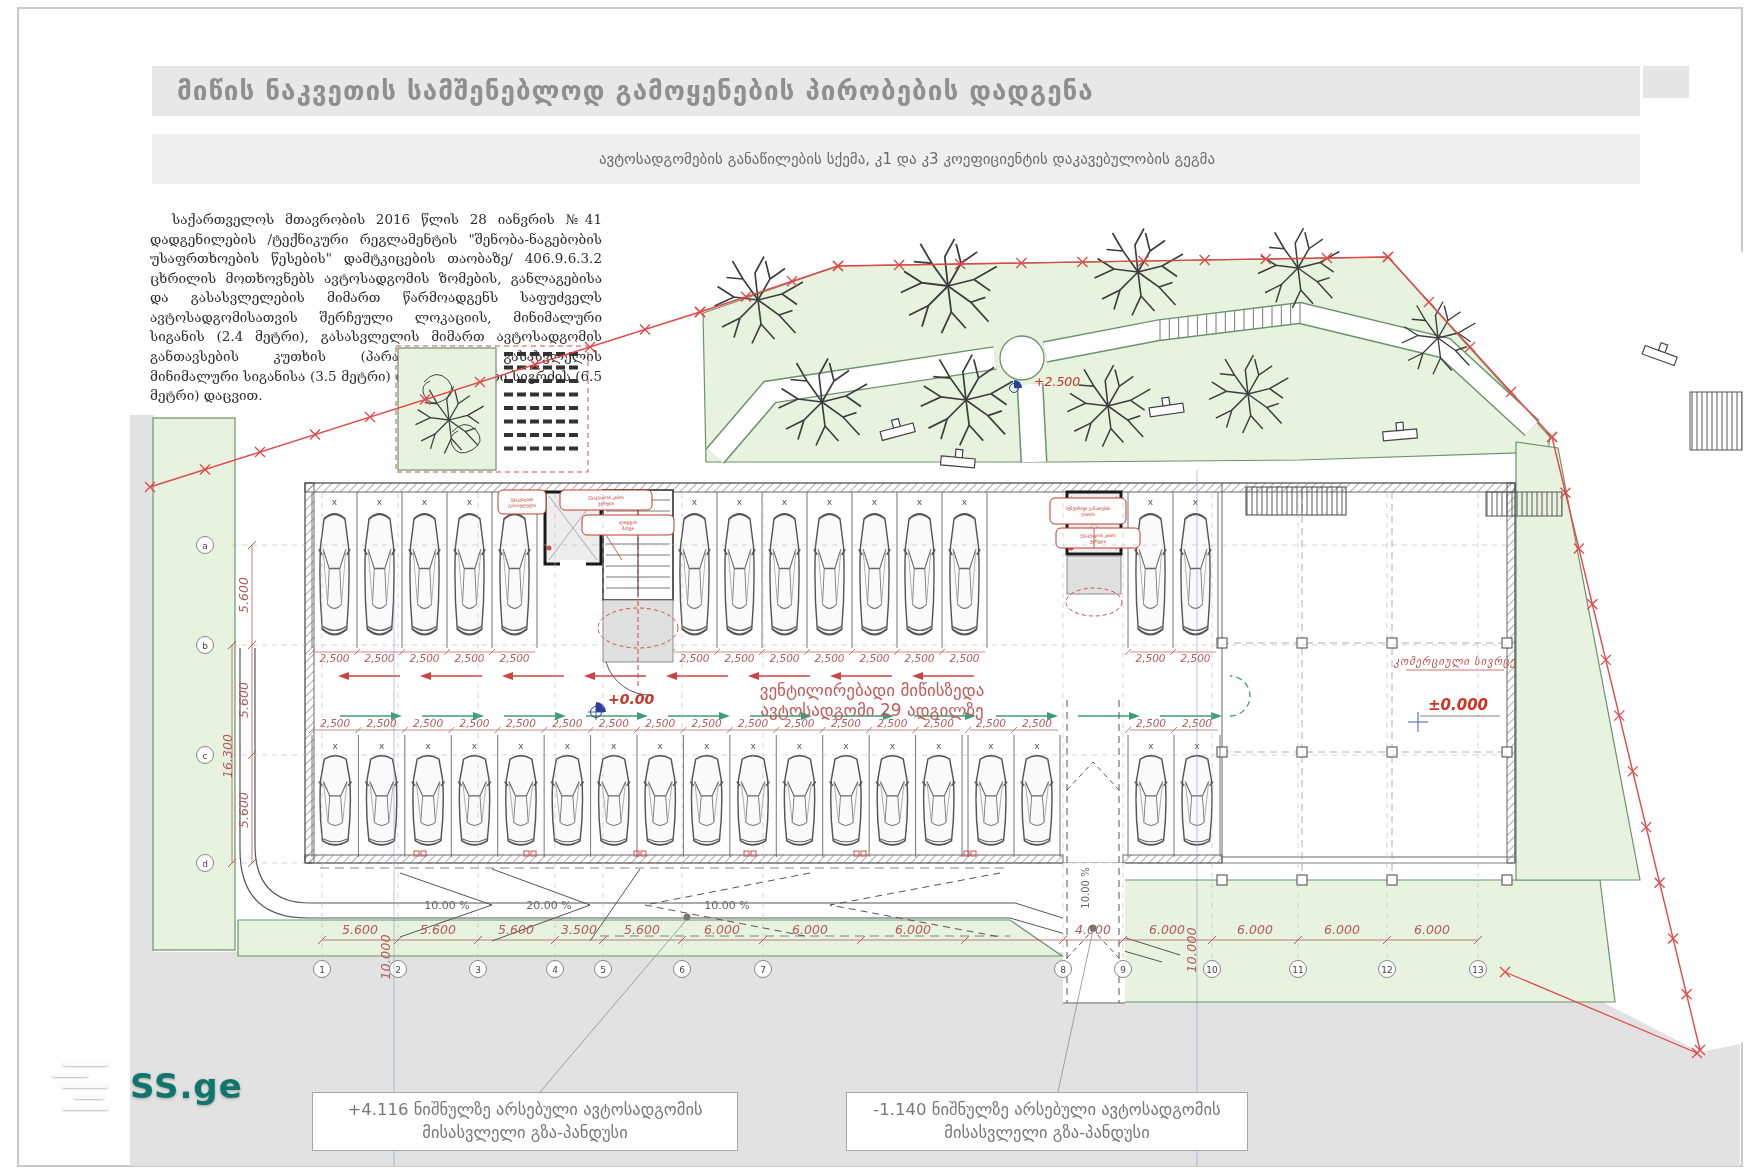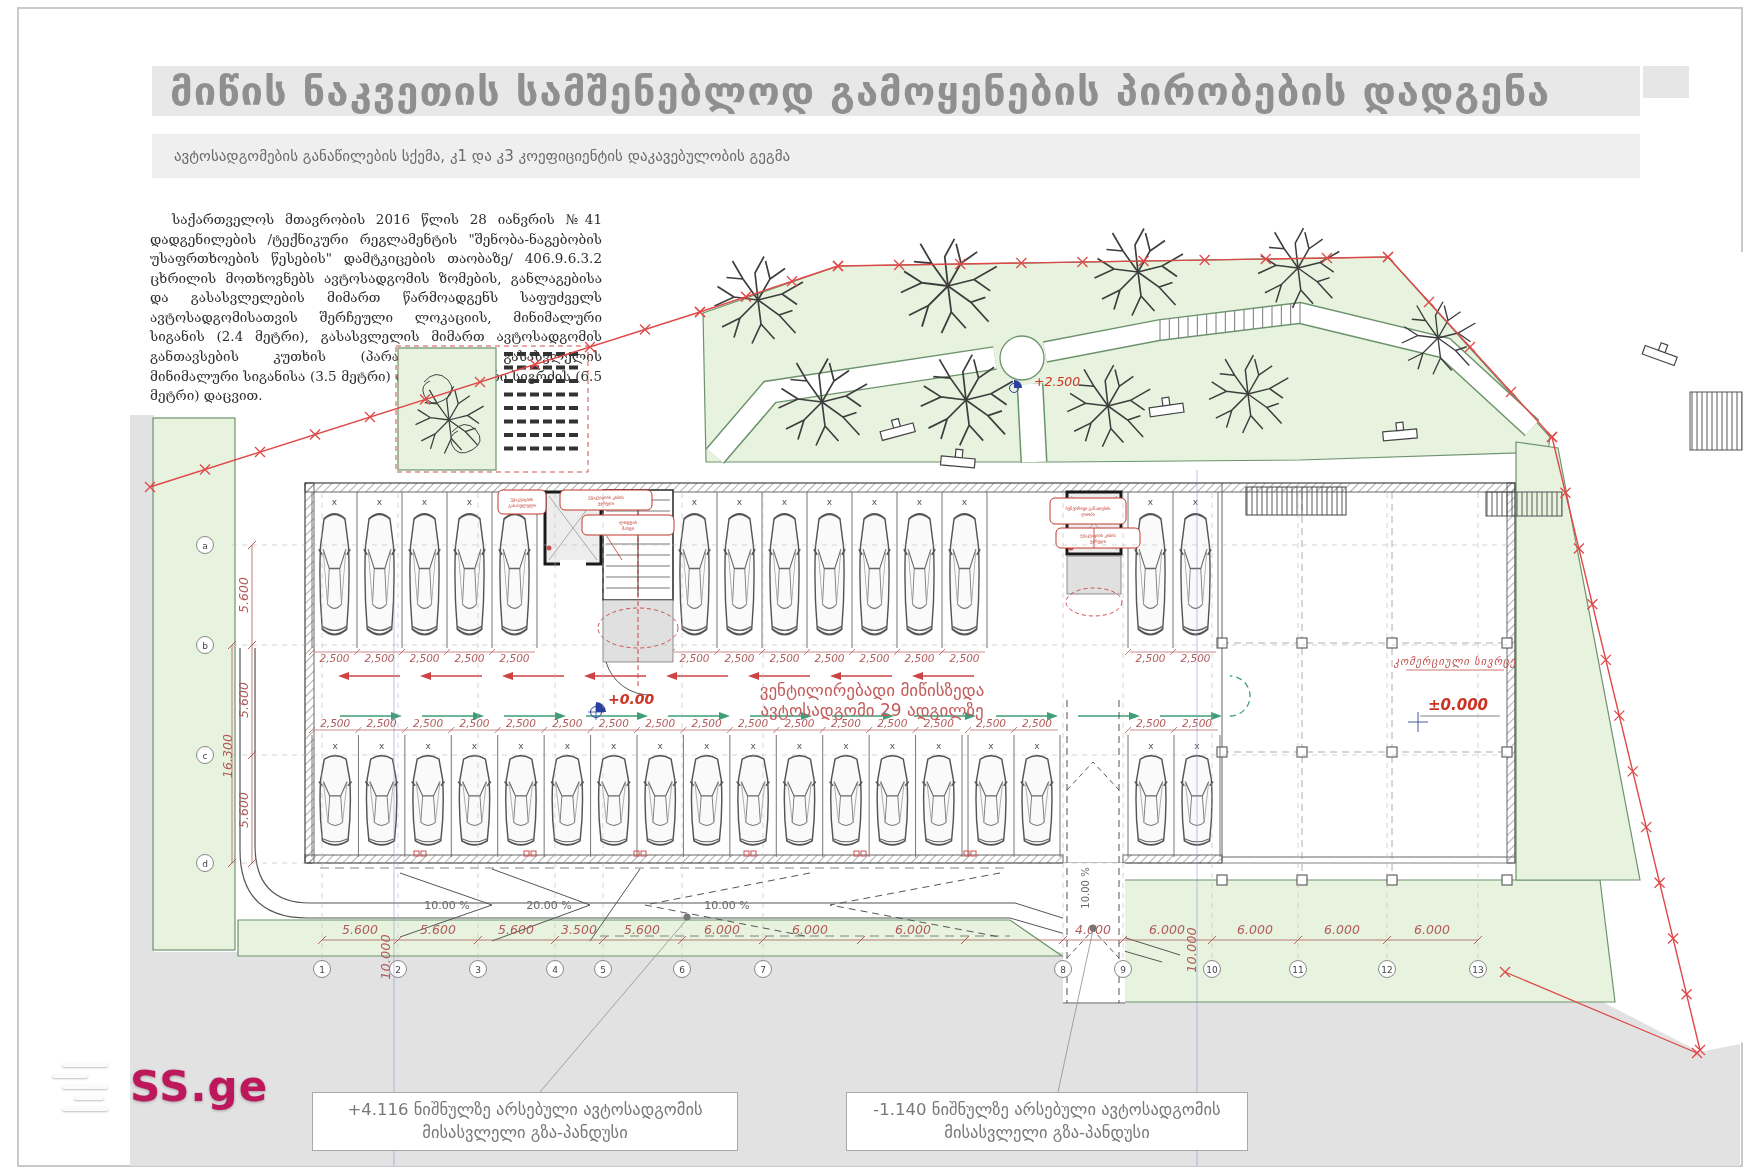--- a/index.html
+++ b/index.html
@@ -10,26 +10,26 @@
   }
   .page-frame{
     position:absolute;left:17px;top:7px;width:1722px;height:1156px;
     border:2px solid #c9c9c9;pointer-events:none;
   }
   .title-bar{
     position:absolute;left:152px;top:66px;width:1488px;height:50px;
     background:#e8e8e8;display:flex;align-items:center;
   }
   .title-bar .t{
-    color:#8f8f8f;font-size:40px;font-weight:bold;padding-left:18px;
+    color:#8f8f8f;font-size:26px;font-weight:bold;padding-left:25px;
     letter-spacing:1px;white-space:nowrap;
   }
   .subtitle-bar{
-    position:absolute;left:152px;top:134px;width:1488px;height:44px;
-    background:#efefef;display:flex;align-items:center;
+    position:absolute;left:152px;top:134px;width:1488px;height:50px;
+    background:#efefef;display:flex;align-items:center;justify-content:center;
   }
   .subtitle-bar .t{
     color:#6b6b6b;font-size:15px;padding-left:22px;white-space:nowrap;
   }
   .corner-box{
     position:absolute;left:1643px;top:66px;width:46px;height:32px;background:#e6e6e6;
   }
   .intro{
     position:absolute;left:150px;top:210px;width:452px;
     font-family:"DejaVu Serif","DejaVu Sans",serif;
@@ -43,21 +43,21 @@
     text-align:center;color:#787878;font-size:16.5px;line-height:1.35;
   }
   .callout-1{left:312px;top:1092px;width:424px;height:57px;}
   .callout-2{left:846px;top:1092px;width:400px;height:57px;}
   .watermark{
     position:absolute;left:52px;top:1062px;display:flex;align-items:center;gap:14px;
   }
   .wm-icon{display:flex;flex-direction:column;gap:7px;width:64px;}
   .wm-icon .bar{height:4px;border-radius:2px;background:#fbfbfb;box-shadow:0 1px 2px rgba(0,0,0,.25);}
   .wm-text{
-    font-size:42px;font-weight:bold;color:#be185d;letter-spacing:1px;
+    font-size:34px;font-weight:bold;color:#0f766e;letter-spacing:1px;
     text-shadow:0 1px 3px rgba(0,0,0,.28);
   }
 </style>
 </head>
 <body>
 
 <div class="page-frame"></div>
 <div class="corner-box"></div>
 
 <div class="title-bar">

